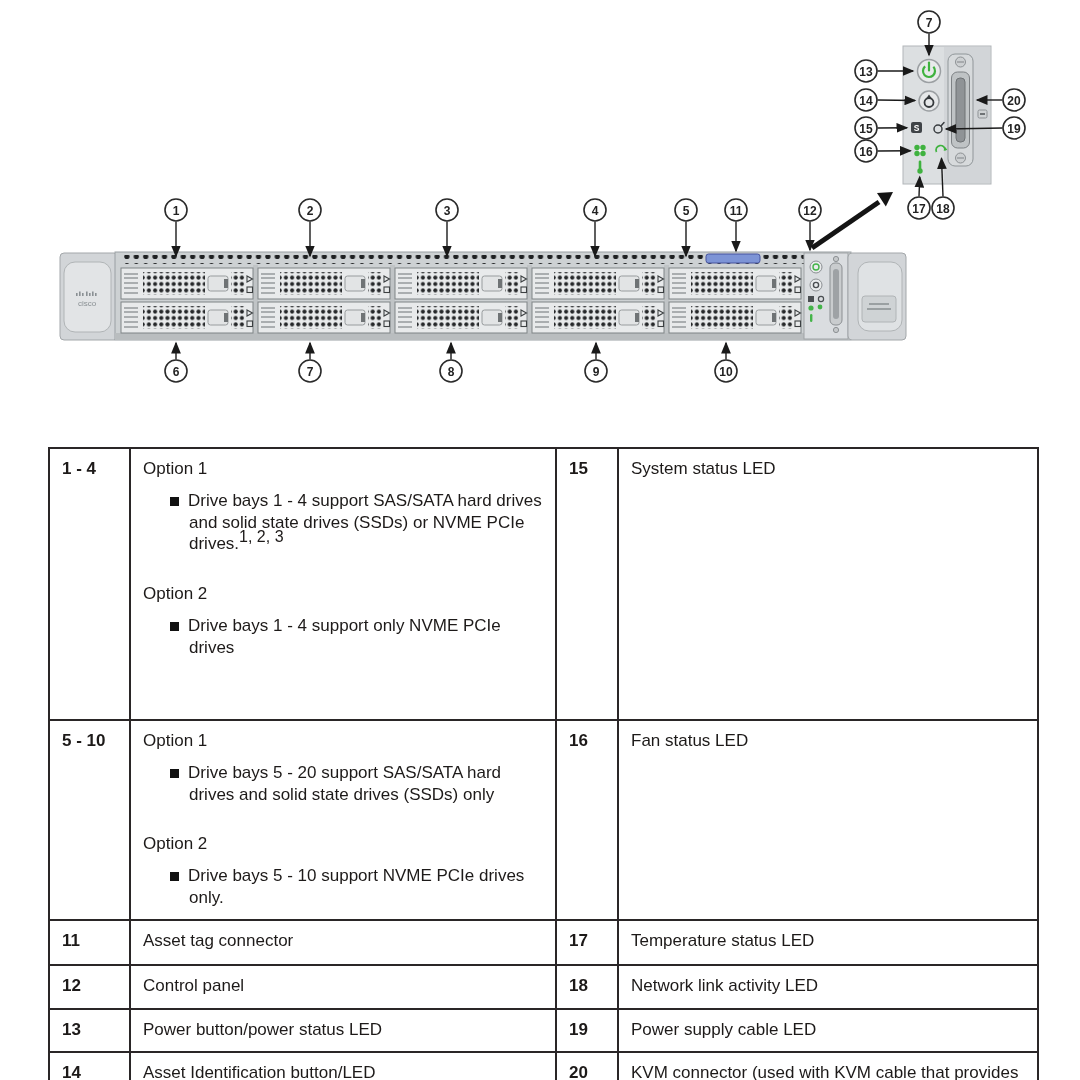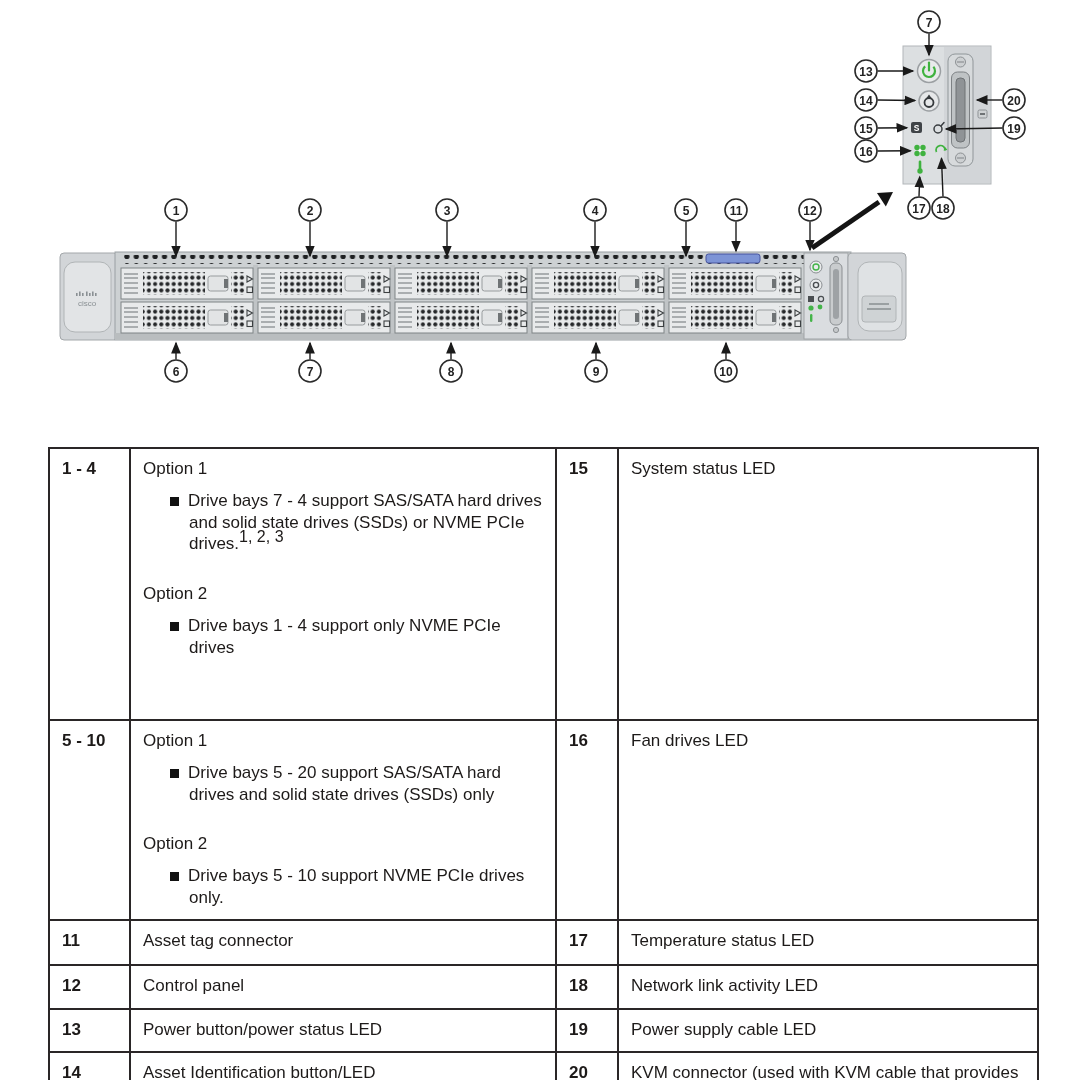--- a/index.html
+++ b/index.html
@@ -323,37 +323,37 @@
     <col style="width:81px">
         <col style="width:426px">
         <col style="width:62px">
         <col style="width:420px">
   </colgroup>
   <tbody>
   <tr style="height:272px">
     <td class="num">1 - 4</td>
     <td>
       <div class="optlabel">Option 1</div>
-      <div class="li"><span class="sq"></span><span>Drive bays 7 - 4 support SAS/SATA hard drives and solid state drives (SSDs) or NVME PCIe drives.</span><sup class="fn">1, 2, 3</sup></div>
+      <div class="li"><span class="sq"></span><span>Drive bays 1 - 4 support SAS/SATA hard drives and solid state drives (SSDs) or NVME PCIe drives.</span><sup class="fn">1, 2, 3</sup></div>
       <div class="optlabel opt2">Option 2</div>
       <div class="li"><span class="sq"></span><span>Drive bays 1 - 4 support only NVME PCIe drives</span></div>
     </td>
     <td class="num">15</td>
     <td>System status LED</td>
   </tr>
   <tr style="height:186px">
     <td class="num">5 - 10</td>
     <td>
       <div class="optlabel">Option 1</div>
       <div class="li"><span class="sq"></span><span>Drive bays 5 - 20 support SAS/SATA hard drives and solid state drives (SSDs) only</span></div>
       <div class="optlabel opt2">Option 2</div>
       <div class="li"><span class="sq"></span><span>Drive bays 5 - 10 support NVME PCIe drives only.</span></div>
     </td>
     <td class="num">16</td>
-    <td>Fan drives LED</td>
+    <td>Fan status LED</td>
   </tr>
   <tr style="height:45px">
     <td class="num">11</td>
     <td>Asset tag connector</td>
     <td class="num">17</td>
     <td>Temperature status LED</td>
   </tr>
   <tr style="height:44px">
     <td class="num">12</td>
     <td>Control panel</td>

